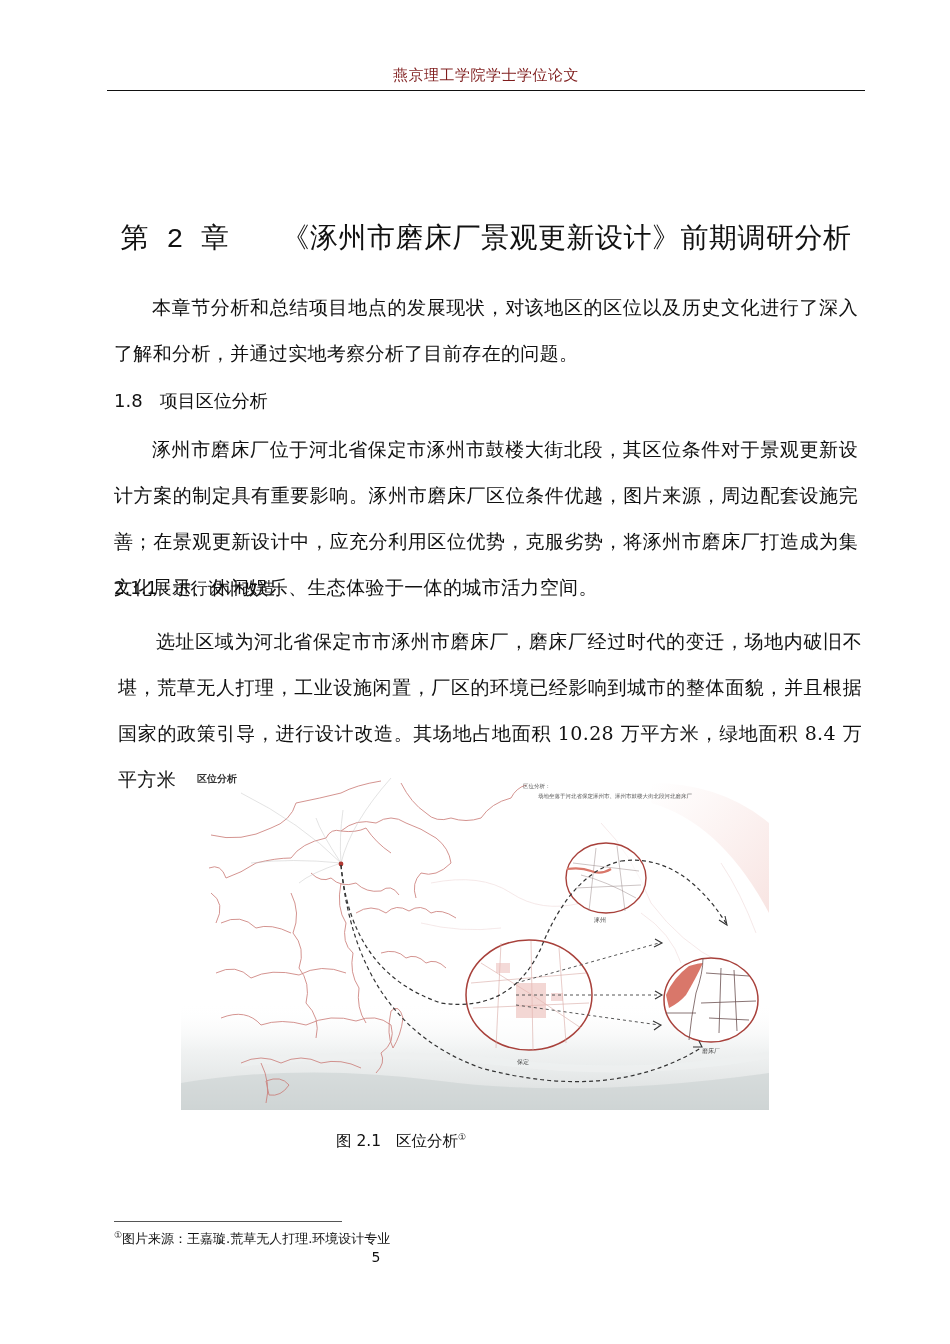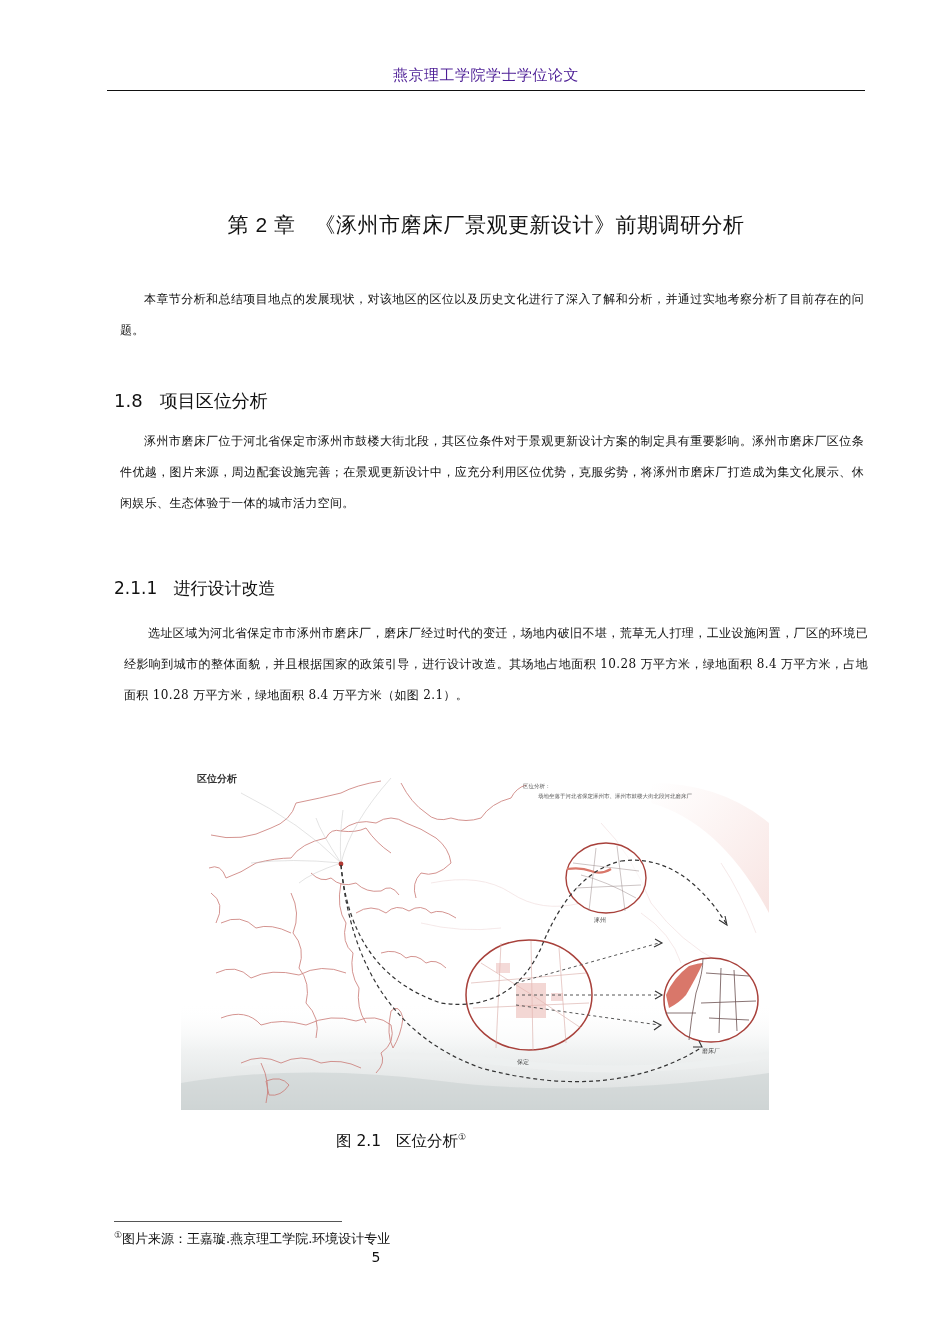--- a/index.html
+++ b/index.html
@@ -2,34 +2,34 @@
 <html><head>
 <meta charset="utf-8">
 <style>
   html, body { margin: 0; padding: 0; background: #ffffff; }
   body {
     width: 950px; height: 1344px; position: relative; overflow: hidden;
     font-family: "DejaVu Serif", "Liberation Serif", serif; color: #111;
   }
   .header {
     position: absolute; left: 107px; top: 66px; width: 758px; height: 24px;
-    text-align: center; font-size: 15px; color: #4c1d95; letter-spacing: 0.5px;
+    text-align: center; font-size: 15px; color: #7f1d1d; letter-spacing: 0.5px;
   }
   .header-rule {
     position: absolute; left: 107px; top: 90px; width: 758px; height: 0;
     border-top: 1.2px solid #111;
   }
   .chapter-title {
-    position: absolute; left: 114px; top: 211px; width: 744px; text-align: center;
-    font-family: Liberation Sans, sans-serif; font-size: 21px;
+    position: absolute; left: 114px; top: 219px; width: 744px; text-align: center;
+    font-family: Liberation Mono, monospace; font-size: 28px;
     letter-spacing: 0.5px; white-space: pre;
   }
   .para {
-    position: absolute; left: 120px; width: 744px;
-    font-size: 12px; line-height: 31px; text-align: justify;
+    position: absolute; left: 114px; width: 744px;
+    font-size: 19px; line-height: 46px; text-align: justify;
     text-indent: 2em; letter-spacing: 0.35px;
   }
   .h2 {
     position: absolute; left: 114px; font-family: "DejaVu Sans", "Liberation Sans", sans-serif;
     font-size: 18px; white-space: pre;
   }
   .h3 {
     position: absolute; left: 114px; font-family: "DejaVu Sans", "Liberation Sans", sans-serif;
     font-size: 17px; white-space: pre;
   }
@@ -199,15 +199,15 @@
   <div style="position:absolute;left:342px;top:20px;font-family:'DejaVu Sans','Liberation Sans',sans-serif;font-size:5.5px;color:#555;">区位分析：</div>
   <div style="position:absolute;left:357px;top:30px;font-family:'DejaVu Sans','Liberation Sans',sans-serif;font-size:5.5px;color:#555;white-space:nowrap;">场地坐落于河北省保定涿州市、涿州市鼓楼大街北段河北磨床厂</div>
   <div style="position:absolute;left:413px;top:153px;font-family:'DejaVu Sans','Liberation Sans',sans-serif;font-size:6px;color:#444;">涿州</div>
   <div style="position:absolute;left:336px;top:295px;font-family:'DejaVu Sans','Liberation Sans',sans-serif;font-size:6px;color:#444;">保定</div>
   <div style="position:absolute;left:521px;top:284px;font-family:'DejaVu Sans','Liberation Sans',sans-serif;font-size:6px;color:#444;">磨床厂</div>
 </div>
 
 <div class="fig-caption"><span>图 2.1   区位分析</span><span class="sup">①</span></div>
 
 <div class="fn-rule"></div>
-<div class="footnote"><span class="sup">①</span><span>图片来源：王嘉璇.燕京理工学院.环境设计专业</span></div>
+<div class="footnote"><span class="sup">①</span><span>图片来源：王嘉璇.荒草无人打理.环境设计专业</span></div>
 
 <div class="page-number">5</div>
 
 </body></html>

